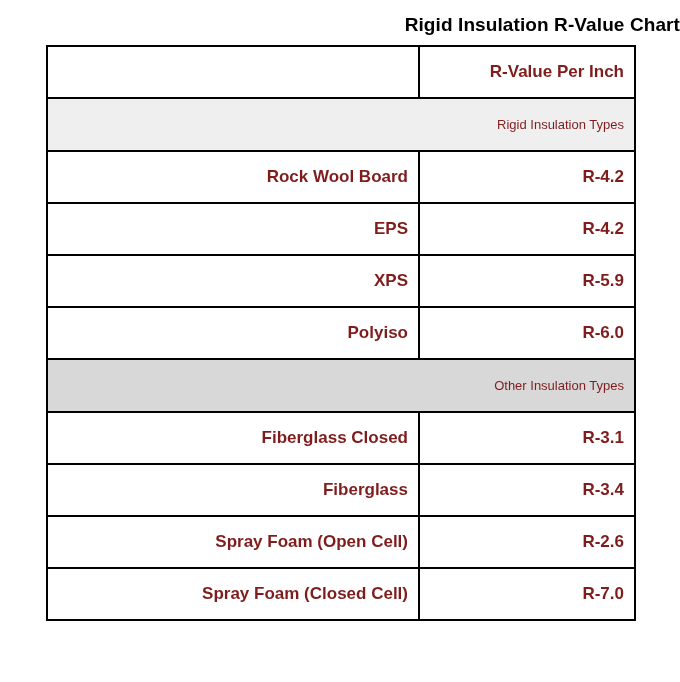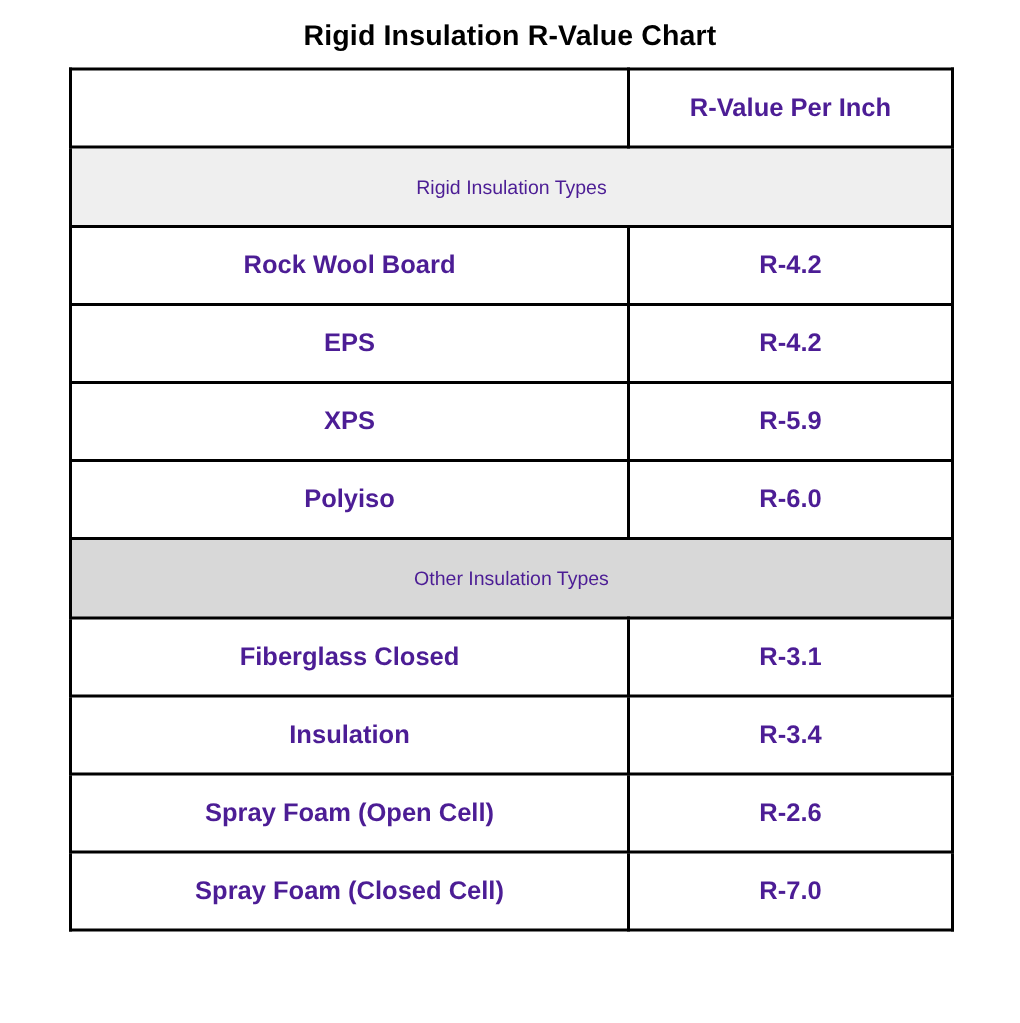--- a/index.html
+++ b/index.html
@@ -22,21 +22,21 @@
     height: 682px;
     background: #ffffff;
   }
 
   
   .chart-title {
     position: absolute;
     left: 0;
     top: 13px;
     width: 680px;
-    text-align: center;
+    text-align: right;
     font-size: 19px;
     font-weight: bold;
     letter-spacing: 0.1px;
     line-height: 24px;
     color: #000000;
   }
 
   
   .table-wrap {
     position: absolute;
@@ -55,24 +55,24 @@
   table.rvalue-table col.col-name  { width: 372px; }
   table.rvalue-table col.col-value { width: 216px; }
 
   table.rvalue-table th,
   table.rvalue-table td {
     border: 2px solid #000000;
     padding: 15px 10px;
     height: 48px;
     font-size: 17px;
     font-weight: normal;
-    text-align: center;
+    text-align: right;
     vertical-align: middle;
     line-height: 20px;
-    color: #4c1d95;
+    color: #7f1d1d;
     box-sizing: border-box;
     white-space: nowrap;
     overflow: hidden;
   }
 
   table.rvalue-table th {
     font-weight: bold;
     height: 52px;
   }
 
@@ -133,21 +133,21 @@
 
         <tr class="section-row section-other">
           <td colspan="2">Other Insulation Types</td>
         </tr>
 
         <tr class="data-row">
           <td>Fiberglass Closed</td>
           <td>R-3.1</td>
         </tr>
         <tr class="data-row">
-          <td>Insulation</td>
+          <td>Fiberglass</td>
           <td>R-3.4</td>
         </tr>
         <tr class="data-row">
           <td>Spray Foam (Open Cell)</td>
           <td>R-2.6</td>
         </tr>
         <tr class="data-row">
           <td>Spray Foam (Closed Cell)</td>
           <td>R-7.0</td>
         </tr>

